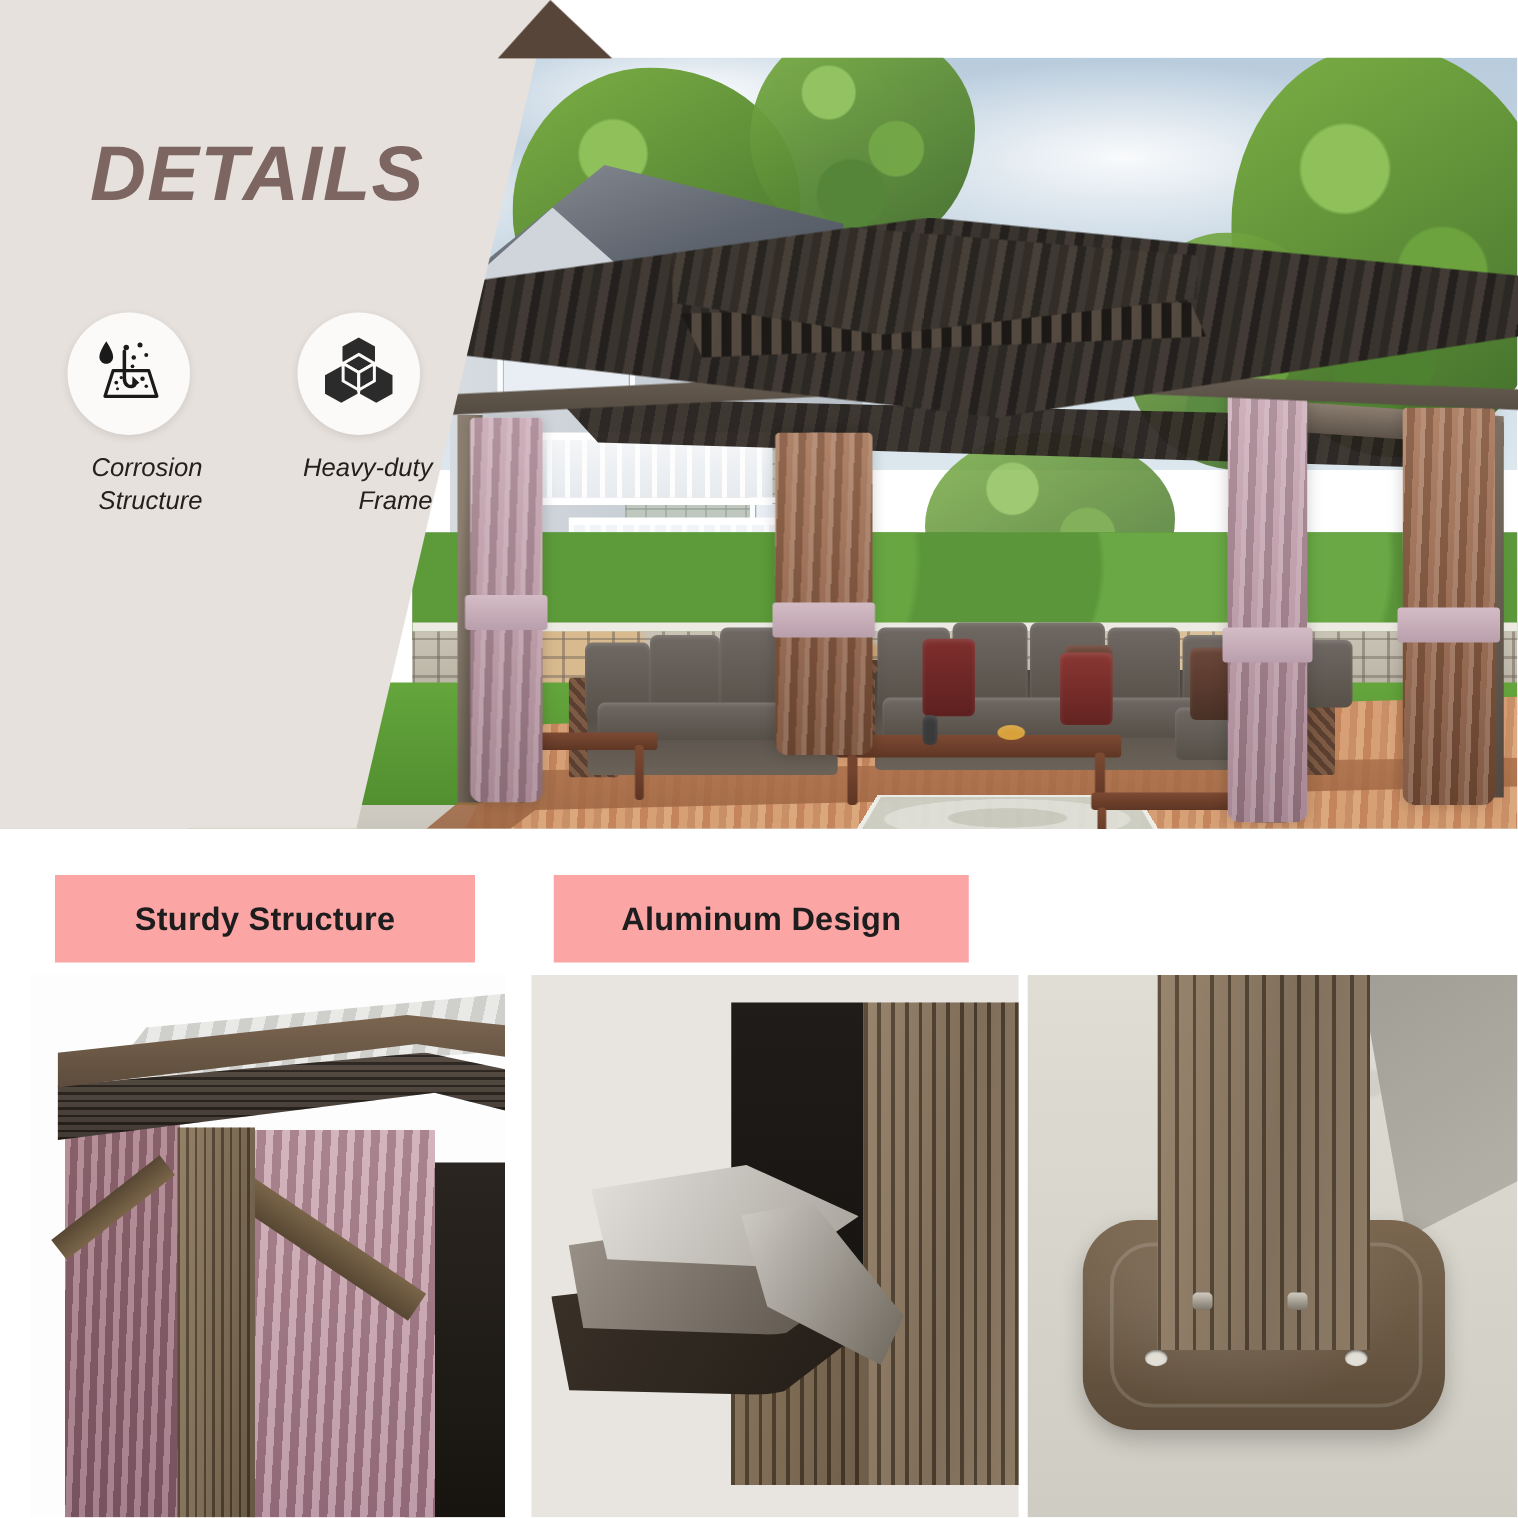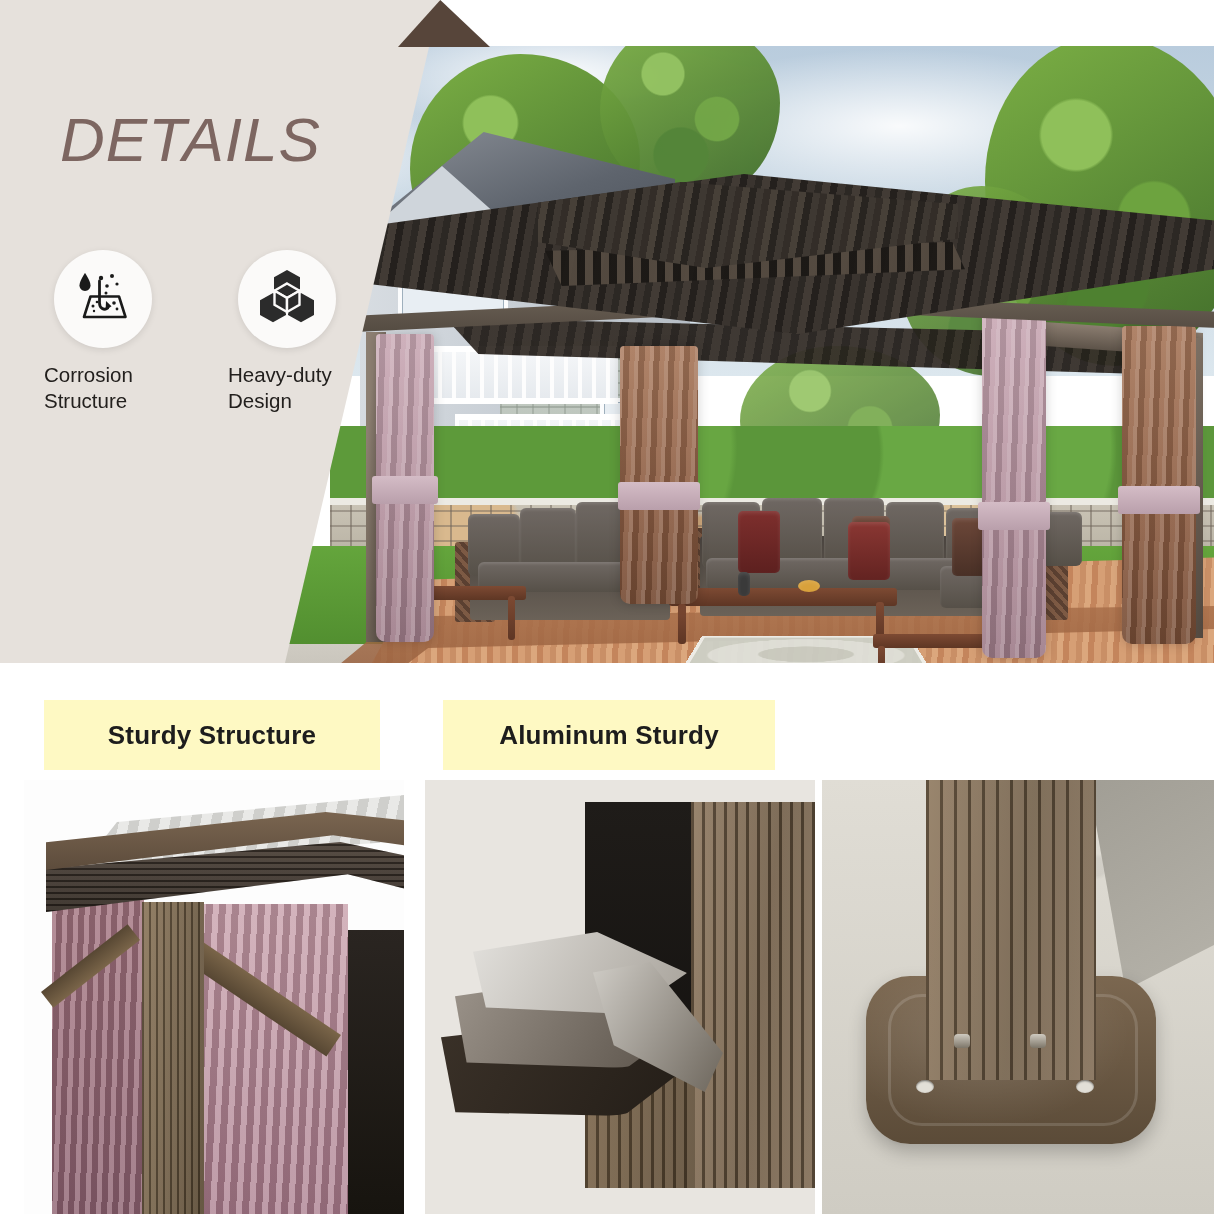--- a/index.html
+++ b/index.html
@@ -258,47 +258,47 @@
     clip-path:polygon(46% 0%, 100% 100%, 0% 100%);
     z-index:6;
   }
   .white-top {
     position:absolute; left:420px; top:0; width:794px; height:46px;
     background:#ffffff; z-index:4;
   }
 
   
   .details-title {
-    position:absolute; left:60px; top:104px;
-    font-size:62px; font-weight:normal; font-style:italic;
+    position:absolute; left:72px; top:104px;
+    font-size:62px; font-weight:bold; font-style:italic;
     letter-spacing:1px; color:#7d6661; z-index:8;
     font-family:"Liberation Sans", sans-serif;
   }
 
   
   .features { position:absolute; left:44px; top:250px; z-index:8; display:flex; gap:66px; }
-  .feature { width:118px; text-align:left; }
+  .feature { width:118px; text-align:right;font-style:italic; }
   .icon-circle {
     width:98px; height:98px; margin:0 auto 14px auto;
     border-radius:50%; background:#fbfaf9;
     box-shadow:0 2px 7px rgba(0,0,0,.1);
     display:flex; align-items:center; justify-content:center;
   }
   .feature-label {
     font-size:20.5px; color:#23201e; line-height:1.26; font-weight:400;
   }
 
   
   .bottom {
     position:absolute; left:0; top:663px; width:1214px; height:551px;
     background:#ffffff;
   }
   .tag {
     position:absolute; top:37px; height:70px;
-    background:#fef9c3; display:flex; align-items:center;
+    background:#fca5a5; display:flex; align-items:center;
   }
   .tag span {
     font-size:26px; font-weight:bold; color:#1d1d1d; width:100%;
     text-align:center; letter-spacing:.2px;
   }
   .tag.g1 { left:44px;  width:336px; }
   .tag.g2 { left:443px; width:332px; }
   .tag.g3 { left:840px; width:332px; }
 
   .shot { position:absolute; top:117px; height:434px; overflow:hidden; }
@@ -579,34 +579,34 @@
             <path d="M43 24 L56 31.2 L56 46 L43 53.2 L30 46 L30 31.2 Z" fill="#2b2b2b"></path>
 
             <path d="M29 14.5 L41.5 21.8 L29 29 L16.5 21.8 Z" fill="#2b2b2b" stroke="#fbfaf9" stroke-width="2.4"></path>
             <path d="M16.5 21.8 L29 29 L29 43 L16.5 35.8 Z" fill="#2b2b2b" stroke="#fbfaf9" stroke-width="2.4"></path>
             <path d="M41.5 21.8 L29 29 L29 43 L41.5 35.8 Z" fill="#2b2b2b" stroke="#fbfaf9" stroke-width="2.4"></path>
           </svg>
         </span>
       </div>
       <div class="feature-label">
         <div>Heavy-duty</div>
-        <div>Design</div>
+        <div>Frame</div>
       </div>
     </div>
 
   </div>
 </div>
 
 <div class="bottom">
 
   <div class="tag g1">
     <span>Sturdy Structure</span>
   </div>
   <div class="tag g2">
-    <span>Aluminum Sturdy</span>
+    <span>Aluminum Design</span>
   </div>
 
   <div class="shot s1">
     <div class="bg"></div>
     <div class="roofpanel"></div>
     <div class="darkvoid"></div>
     <div class="curtleft"></div>
     <div class="curtright"></div>
     <div class="brace b2"></div>
     <div class="brace b1"></div>

